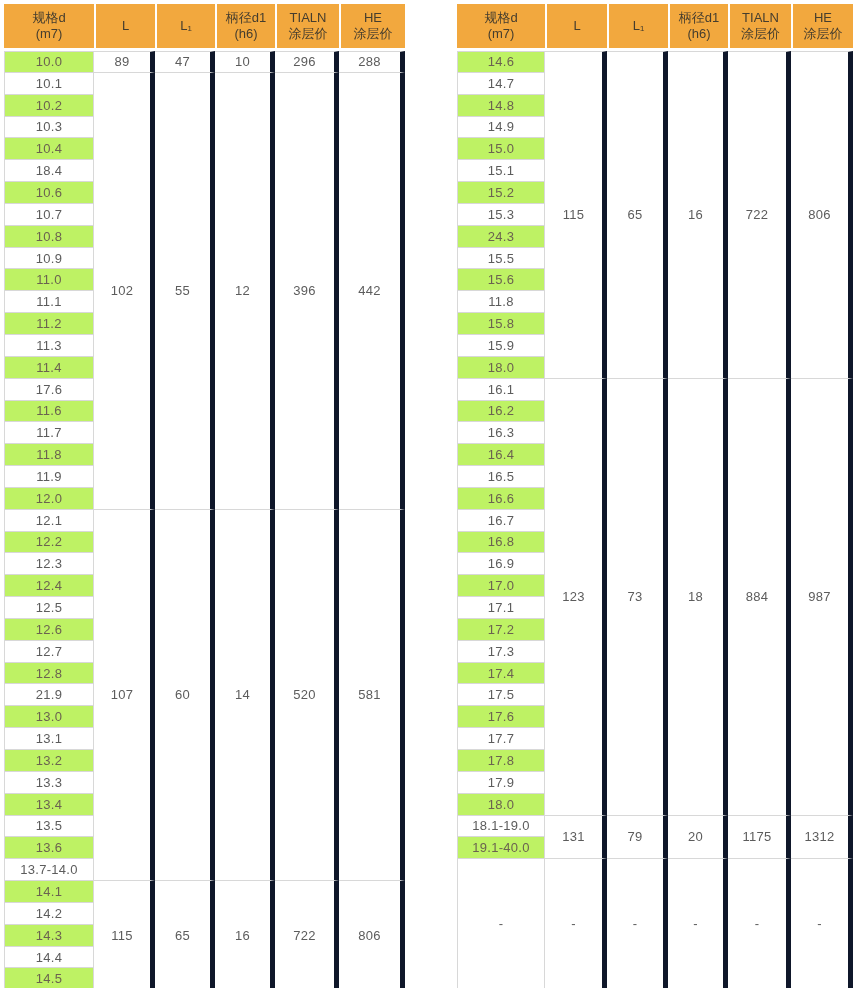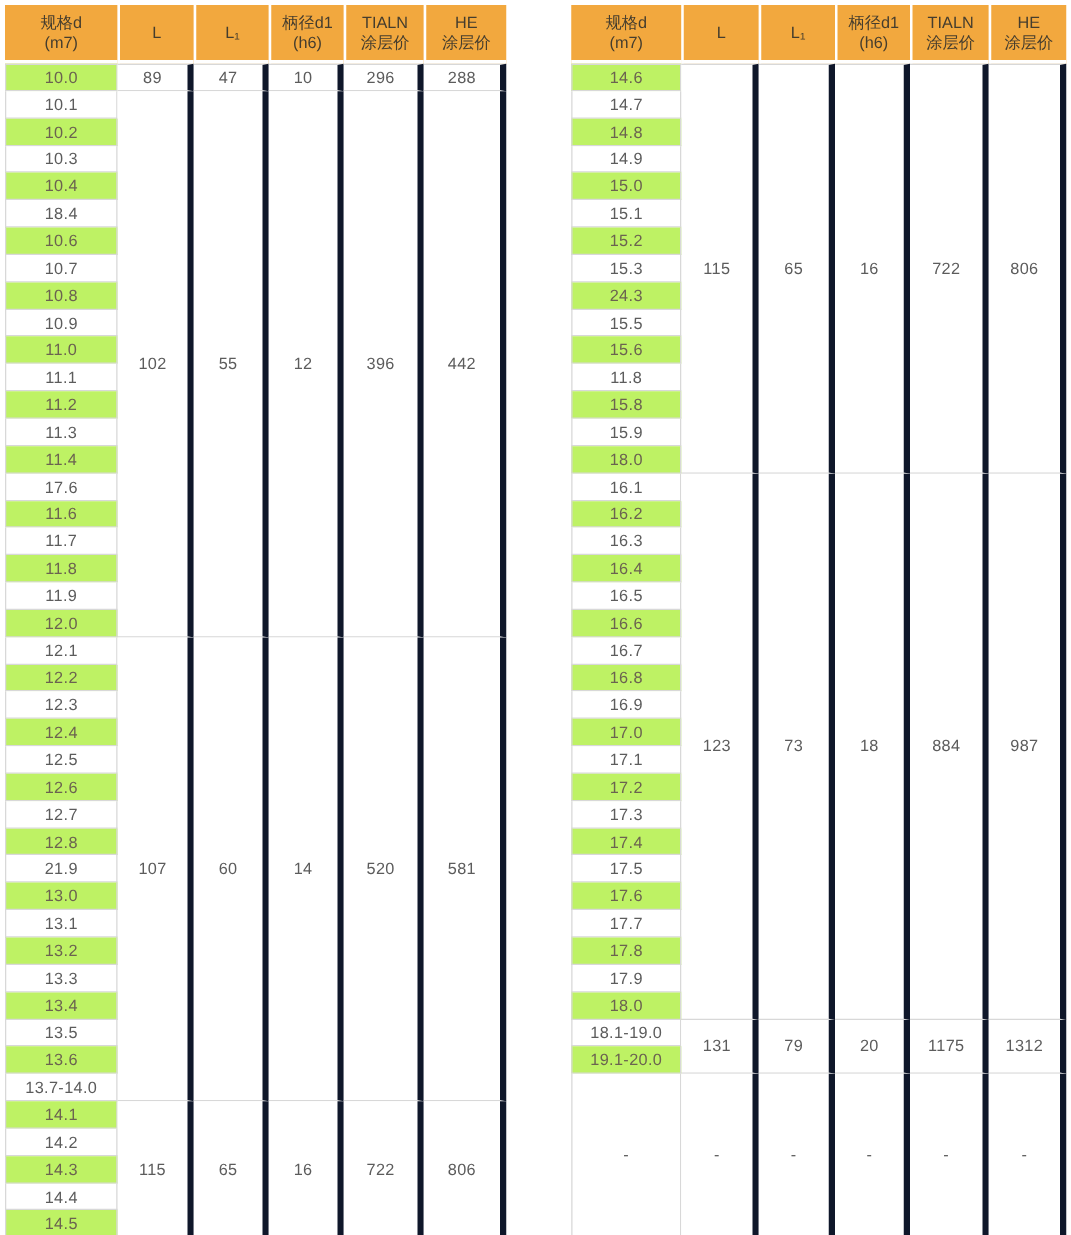--- a/index.html
+++ b/index.html
@@ -402,21 +402,21 @@
         </tr>
         <tr>
           <td class="spec-cell">18.1-19.0</td>
           <td rowspan="2" class="value-cell">131</td>
           <td rowspan="2" class="value-cell">79</td>
           <td rowspan="2" class="value-cell">20</td>
           <td rowspan="2" class="value-cell">1175</td>
           <td rowspan="2" class="value-cell">1312</td>
         </tr>
         <tr>
-          <td class="spec-cell alt">19.1-20.0</td>
+          <td class="spec-cell alt">19.1-40.0</td>
         </tr>
         <tr class="empty-row">
           <td class="spec-cell">-</td>
           <td rowspan="1" class="value-cell">-</td>
           <td rowspan="1" class="value-cell">-</td>
           <td rowspan="1" class="value-cell">-</td>
           <td rowspan="1" class="value-cell">-</td>
           <td rowspan="1" class="value-cell">-</td>
         </tr>
       </tbody>

